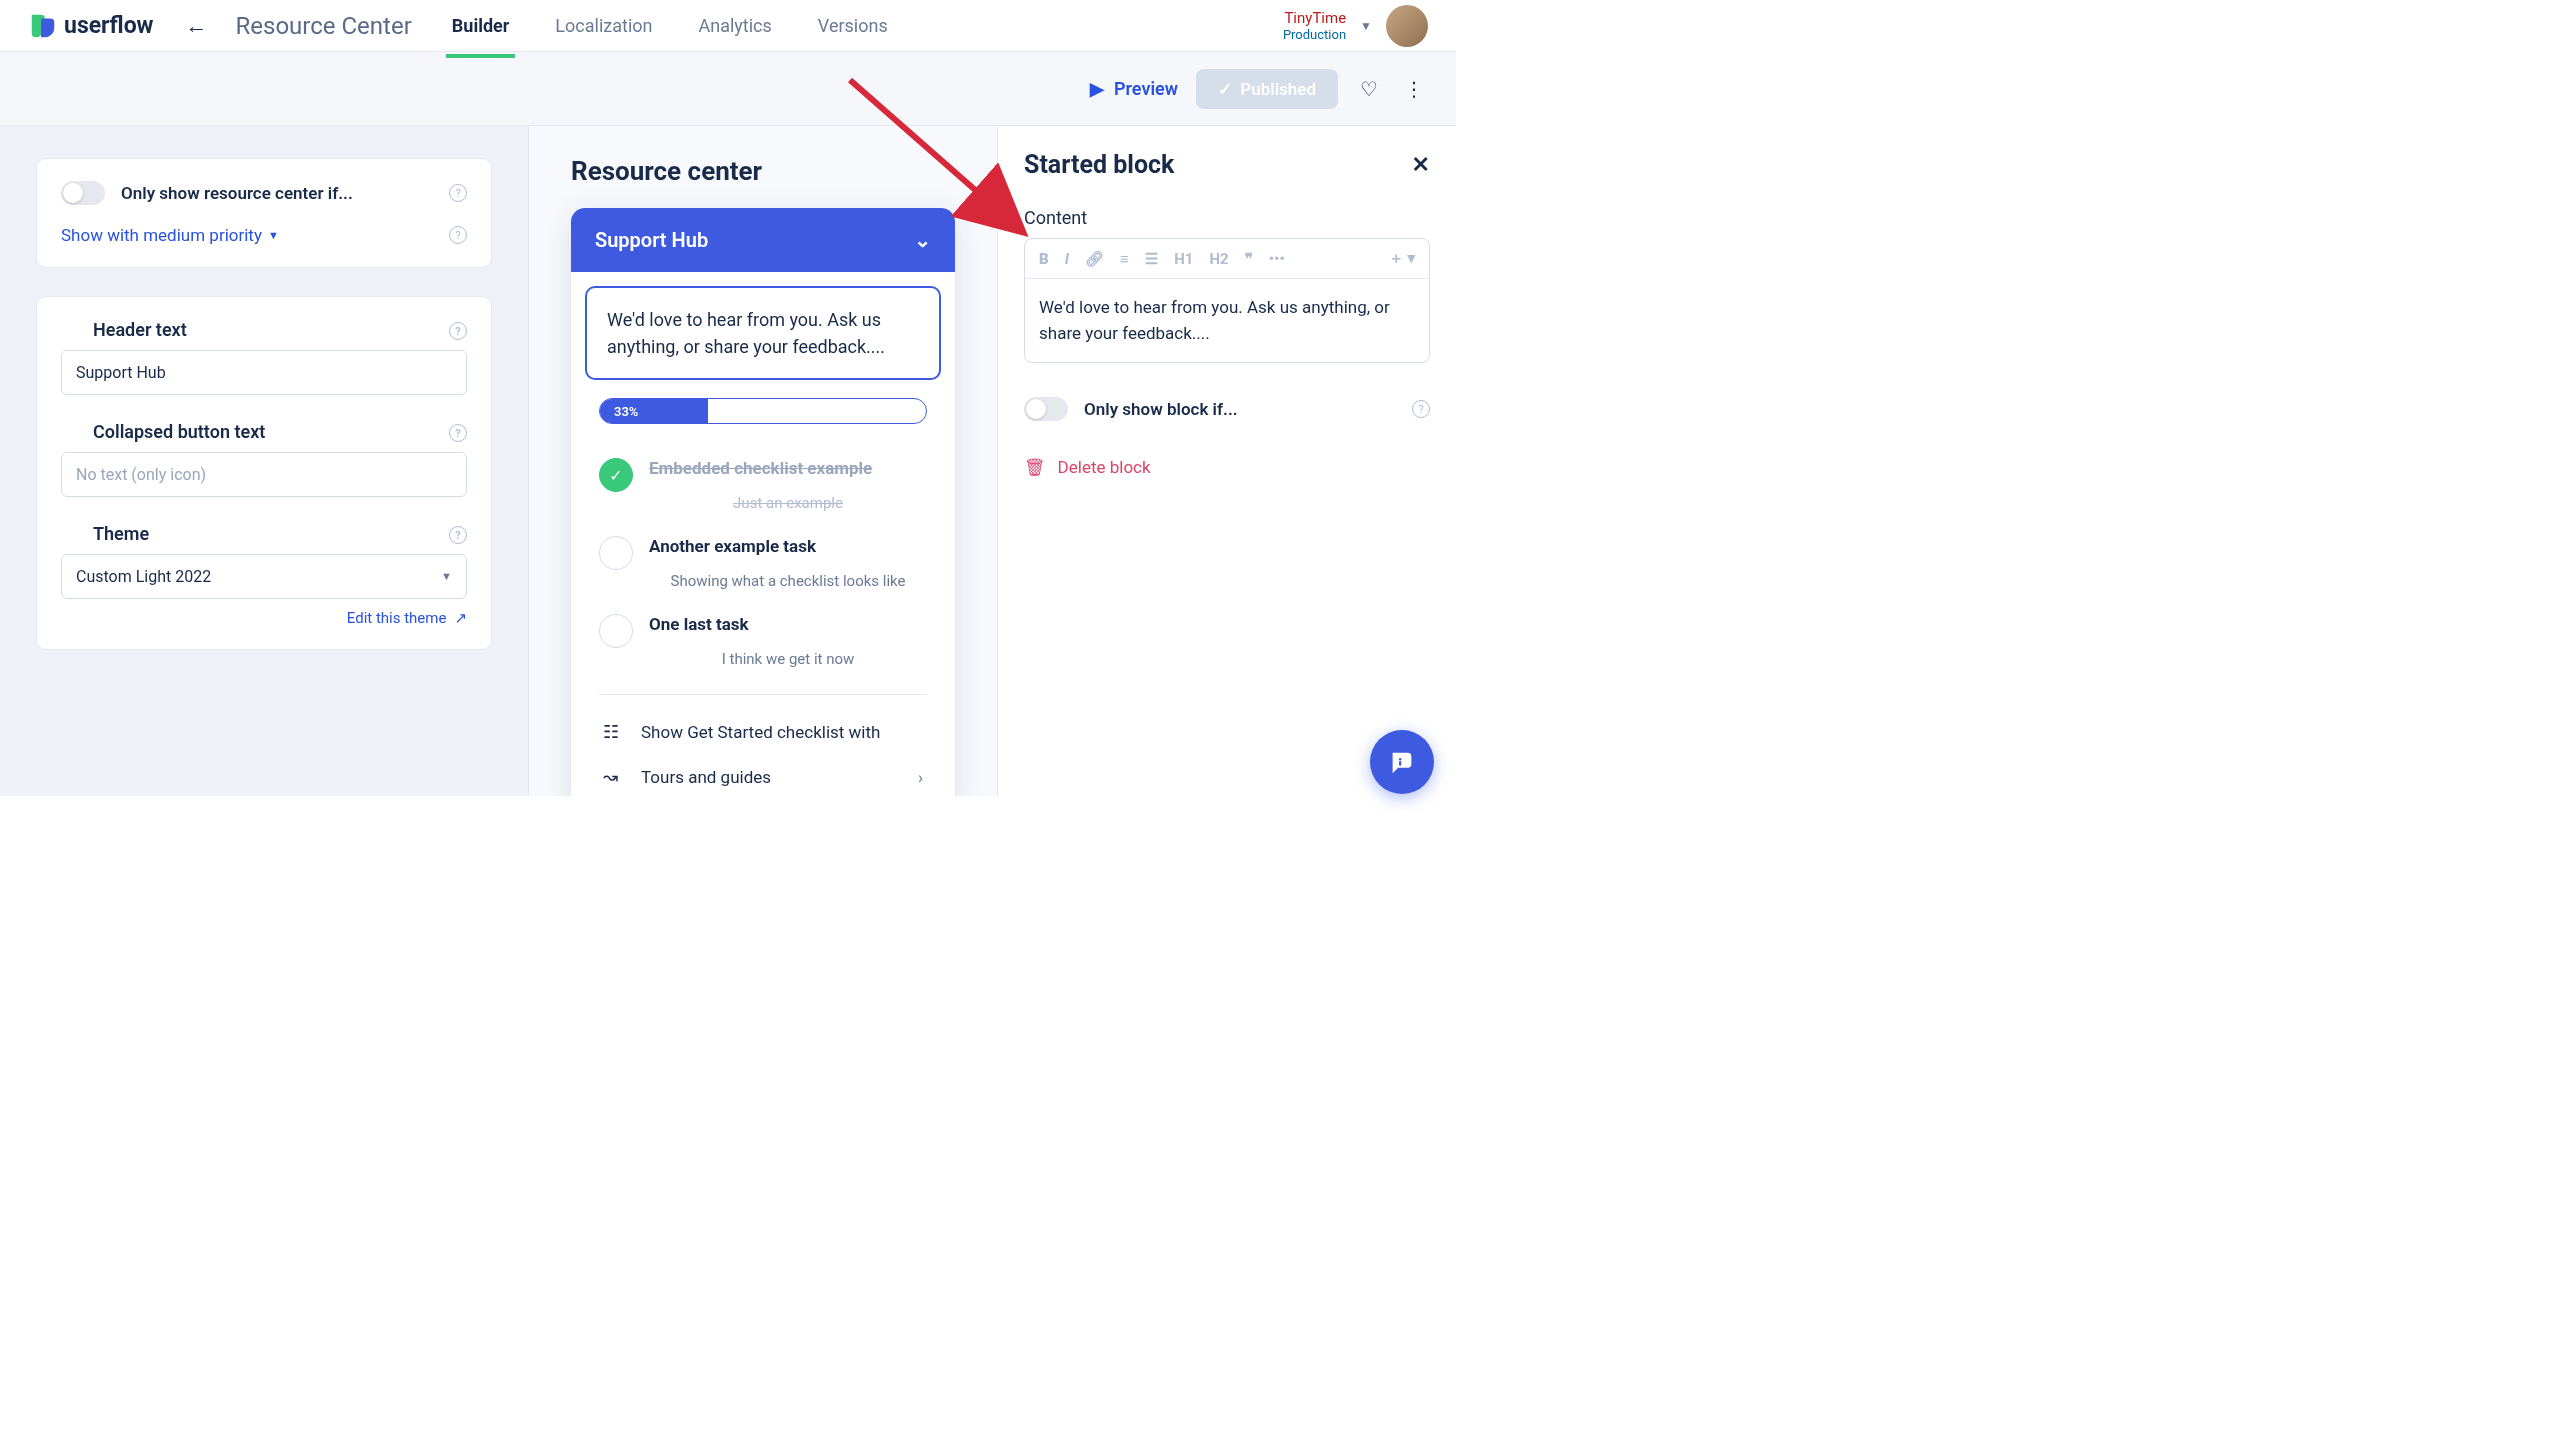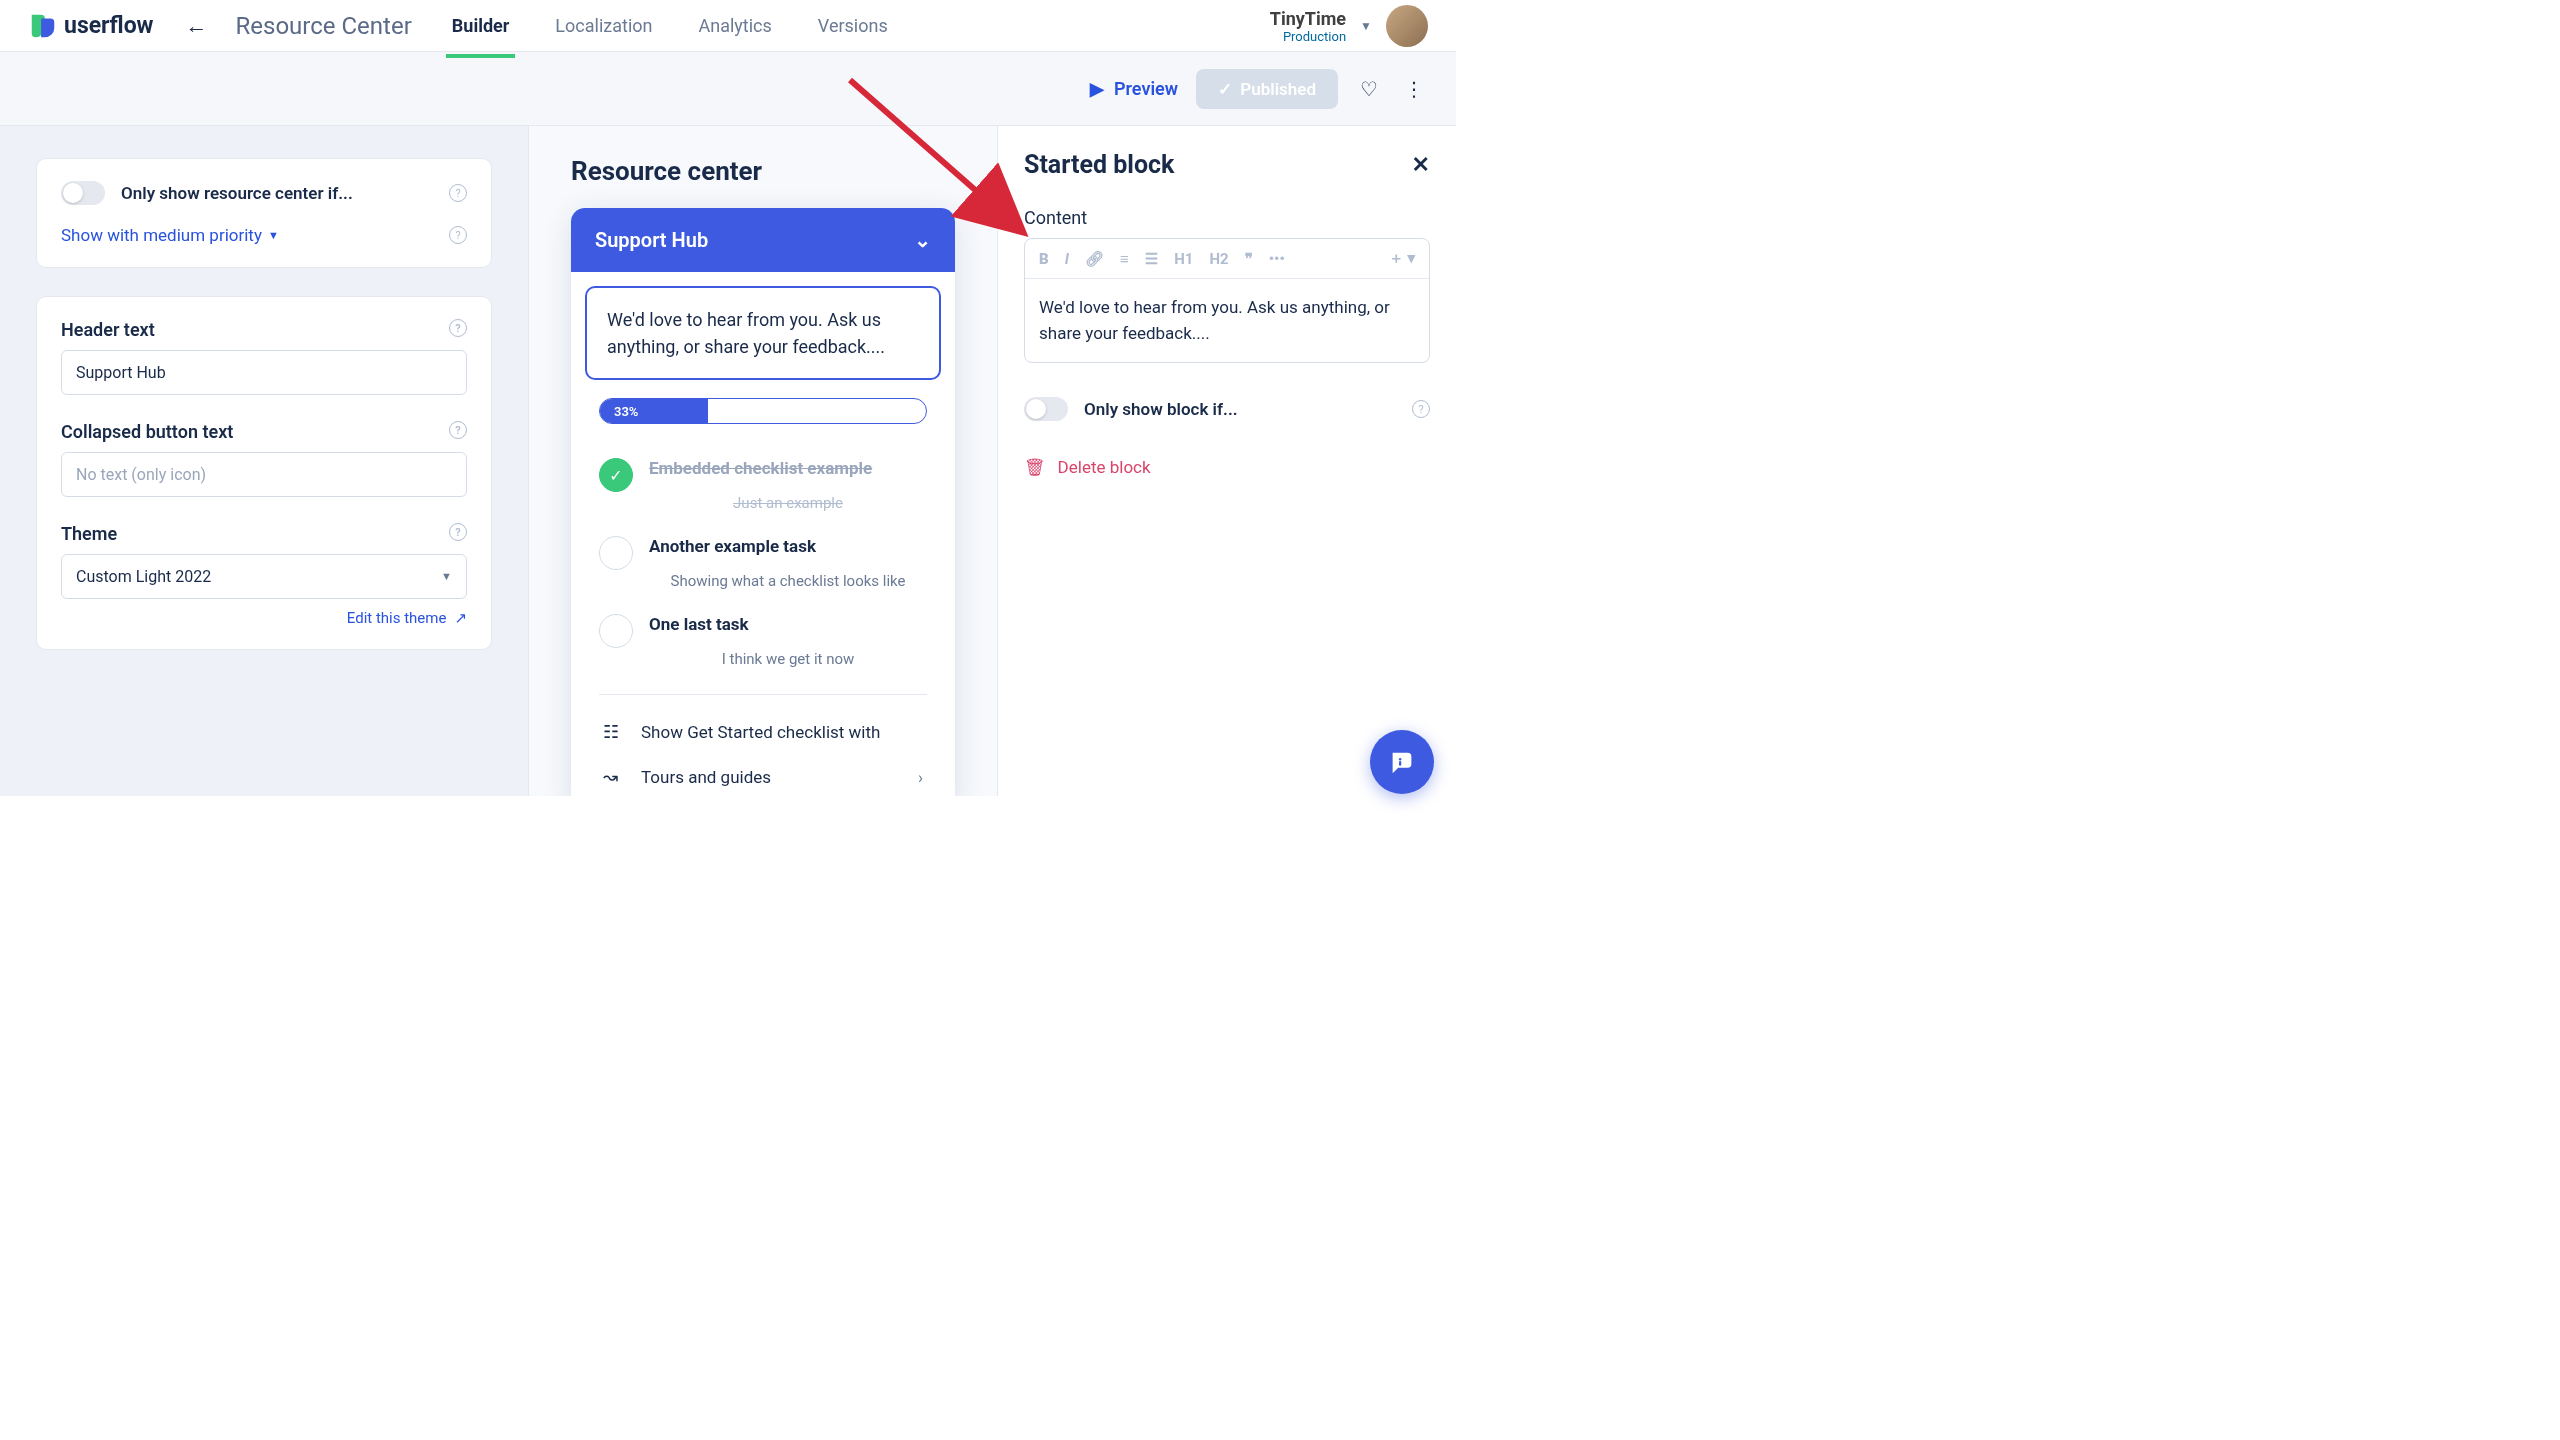--- a/index.html
+++ b/index.html
@@ -12,21 +12,21 @@
 .logo-text { font-size:23px; font-weight:700; color:#1a2b4a; }
 .back-arrow { font-size:22px; color:#1a2b4a; margin-right:28px; cursor:pointer; }
 .page-title { font-size:24px; color:#5a6a87; margin-right:40px; }
 .tabs { display:flex; gap:46px; }
 .tab { font-size:18px; color:#6b7a94; padding:22px 0; cursor:pointer; position:relative; }
 .tab.active { color:#1a2b4a; font-weight:700; }
 .tab.active::after { content:""; position:absolute; bottom:0; left:-6px; right:-6px; height:4px; background:#3ac97b; }
 .spacer { flex:1; }
 .workspace { display:flex; align-items:center; gap:14px; }
 .ws-text { text-align:right; }
-.ws-name { font-size:18px; font-weight:700; color:#404040; }
+.ws-name { font-size:15px; font-weight:400; color:#b91c1c; }
 .ws-env { font-size:13px; color:#0369a1; }
 .chev-down { color:#6b7a94; font-size:12px; }
 .avatar { width:42px; height:42px; border-radius:50%; background:linear-gradient(135deg,#c9a882 0%,#8b6f52 100%); }
 
 
 .toolbar { display:flex; align-items:center; justify-content:flex-end; gap:18px; padding:0 28px; height:74px; background:#f5f7fb; border-bottom:1px solid #e5e8ef; }
 .preview-btn { display:flex; align-items:center; gap:10px; color:#2952de; font-size:18px; font-weight:600; cursor:pointer; }
 .publish-btn { display:flex; align-items:center; gap:8px; background:#d6dee9; color:#fff; padding:10px 22px; border-radius:8px; font-size:17px; font-weight:600; }
 .tool-icon { color:#1a2b4a; font-size:20px; cursor:pointer; padding:0 4px; }
 
@@ -39,21 +39,21 @@
 
 .panel { background:#fff; border:1px solid #e5e8ef; border-radius:10px; padding:22px 24px; margin-bottom:28px; }
 .row { display:flex; align-items:center; justify-content:space-between; margin-bottom:20px; }
 .row:last-child { margin-bottom:0; }
 .toggle-row { display:flex; align-items:center; gap:16px; flex:1; }
 .toggle { width:44px; height:24px; background:#e5e8ef; border-radius:12px; position:relative; cursor:pointer; }
 .toggle::after { content:""; position:absolute; width:20px; height:20px; background:#fff; border-radius:50%; top:2px; left:2px; box-shadow:0 1px 3px rgba(0,0,0,.2); }
 .toggle-label { font-size:17px; font-weight:600; color:#1a2b4a; }
 .help-icon { width:18px; height:18px; border:1.5px solid #b0bcd0; border-radius:50%; display:flex; align-items:center; justify-content:center; font-size:11px; color:#b0bcd0; cursor:pointer; }
 .priority-link { color:#2952de; font-size:17px; cursor:pointer; display:flex; align-items:center; gap:6px; }
-.field-label { font-size:18px; font-weight:600; color:#1a2b4a; margin-bottom:10px; display:flex; justify-content:space-between; align-items:flex-start; }
+.field-label { font-size:18px; font-weight:600; color:#1a2b4a; margin-bottom:10px; display:flex; justify-content:space-between; align-items:flex-end;margin-left:32px; }
 .text-input { width:100%; border:1px solid #d5dce8; border-radius:6px; padding:12px 14px; font-size:16px; color:#1a2b4a; }
 .text-input::placeholder { color:#9aa6bc; }
 .field-group { margin-bottom:26px; }
 .theme-select { width:100%; border:1px solid #d5dce8; border-radius:6px; padding:12px 14px; font-size:16px; color:#1a2b4a; display:flex; justify-content:space-between; align-items:center; cursor:pointer; }
 .edit-theme { display:flex; justify-content:flex-end; align-items:flex-end; gap:8px; color:#2952de; font-size:15px; cursor:pointer; margin-top:10px; }
 
 
 .mid-title { font-size:26px; font-weight:700; color:#1a2b4a; margin-bottom:22px; }
 .rc-card { background:#fff; border-radius:14px; box-shadow:0 6px 30px rgba(20,40,90,.12); overflow:hidden; }
 .rc-header { background:#3d5ae0; color:#fff; padding:20px 24px; display:flex; justify-content:space-between; align-items:center; font-size:20px; font-weight:600; }

